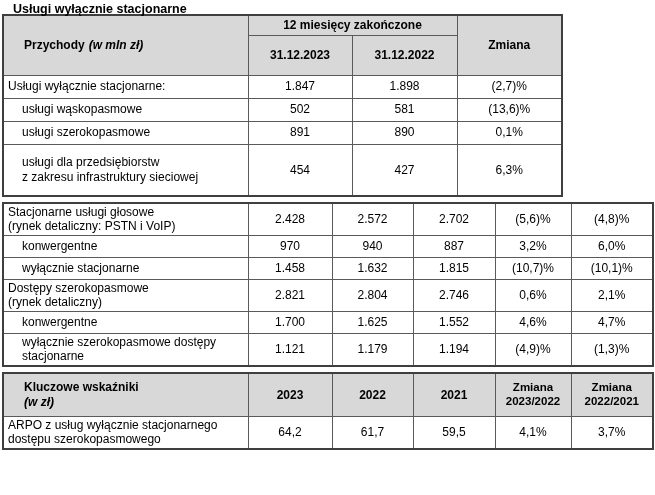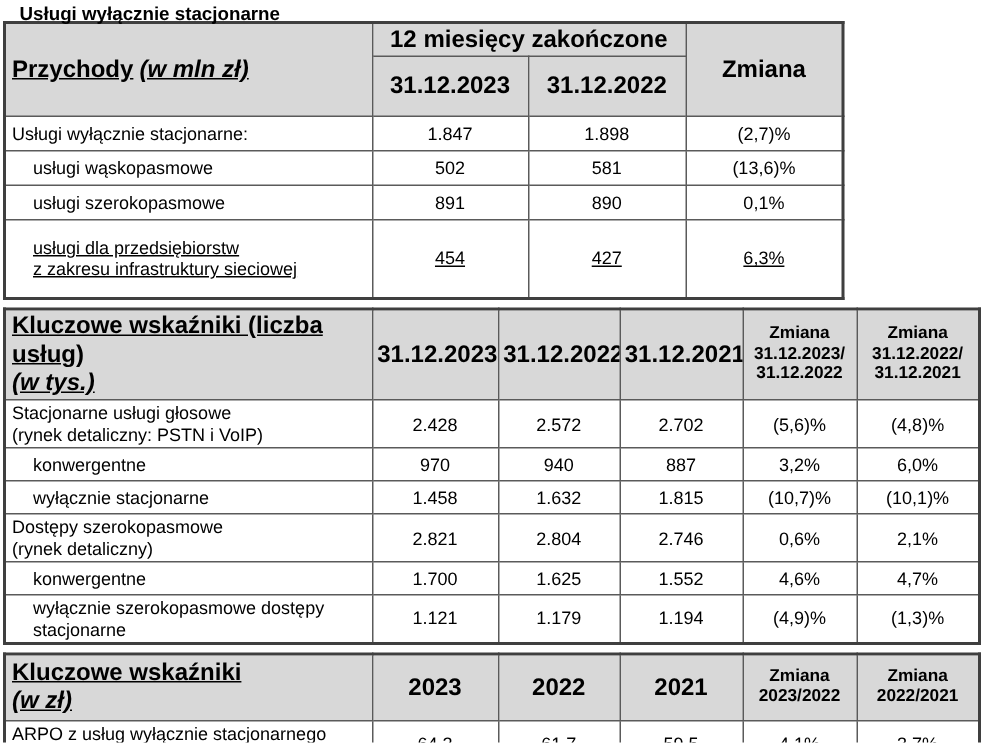--- a/index.html
+++ b/index.html
@@ -21,36 +21,36 @@
     border:1px solid #5a5a5a;
     padding:1px 3px;
     vertical-align:middle;
     white-space:pre-line;
     line-height:1.2;
     overflow:hidden;
     box-sizing:border-box;
   }
   th {
     background:#d8d8d8; font-weight:bold; text-align:center;
-    font-size:16px;
+    font-size:12px;
   }
   th.chg { font-size:11.5px; line-height:1.18; padding:1px 1px; }
-  th.lbl-hdr { text-align:left; padding-left:4px;text-decoration:underline; }
+  th.lbl-hdr { text-align:left; padding-left:20px; }
   .unit-inline { font-style:italic; margin-left:4px; }
   .unit-block { display:block; font-style:italic; }
   td.lbl { text-align:left; padding-left:4px; }
   td.lbl.sub { padding-left:18px; }
   td.num { text-align:center; }
   
   tr.hra { height:20px; }
   tr.hrb { height:40px; }
   tr.h44 { height:44px; }
   tr.h35 { height:44px; }
   tr.h23 { height:23px;margin-left:15px; }
-  tr.h34 { height:52px;text-decoration:underline; }
+  tr.h34 { height:52px; }
   tr.h32 { height:32px; }
   tr.h22 { height:22px; }
   tr.h31 { height:31px; }
   .gap { height:5px; }
   .t1 { width:559px; }
   .t2 { width:650px; }
 </style>
 </head>
 <body>
 
@@ -106,32 +106,20 @@
 <table class="t2">
   <colgroup>
     <col style="width:245px">
       <col style="width:84px">
       <col style="width:81px">
       <col style="width:82px">
       <col style="width:76px">
       <col style="width:82px">
   </colgroup>
   <tbody>
-    <tr class="h44">
-      <th class="lbl-hdr"><span>Kluczowe wskaźniki (liczba usług)</span><span class="unit-block">(w tys.)</span></th>
-      <th>31.12.2023</th>
-      <th>31.12.2022</th>
-      <th>31.12.2021</th>
-      <th class="chg">Zmiana
-31.12.2023/
-31.12.2022</th>
-      <th class="chg">Zmiana
-31.12.2022/
-31.12.2021</th>
-    </tr>
     <tr class="h32">
       <td class="lbl">Stacjonarne usługi głosowe
 (rynek detaliczny: PSTN i VoIP)</td>
       <td class="num">2.428</td>
       <td class="num">2.572</td>
       <td class="num">2.702</td>
       <td class="num">(5,6)%</td>
       <td class="num">(4,8)%</td>
     </tr>
     <tr class="h22">

